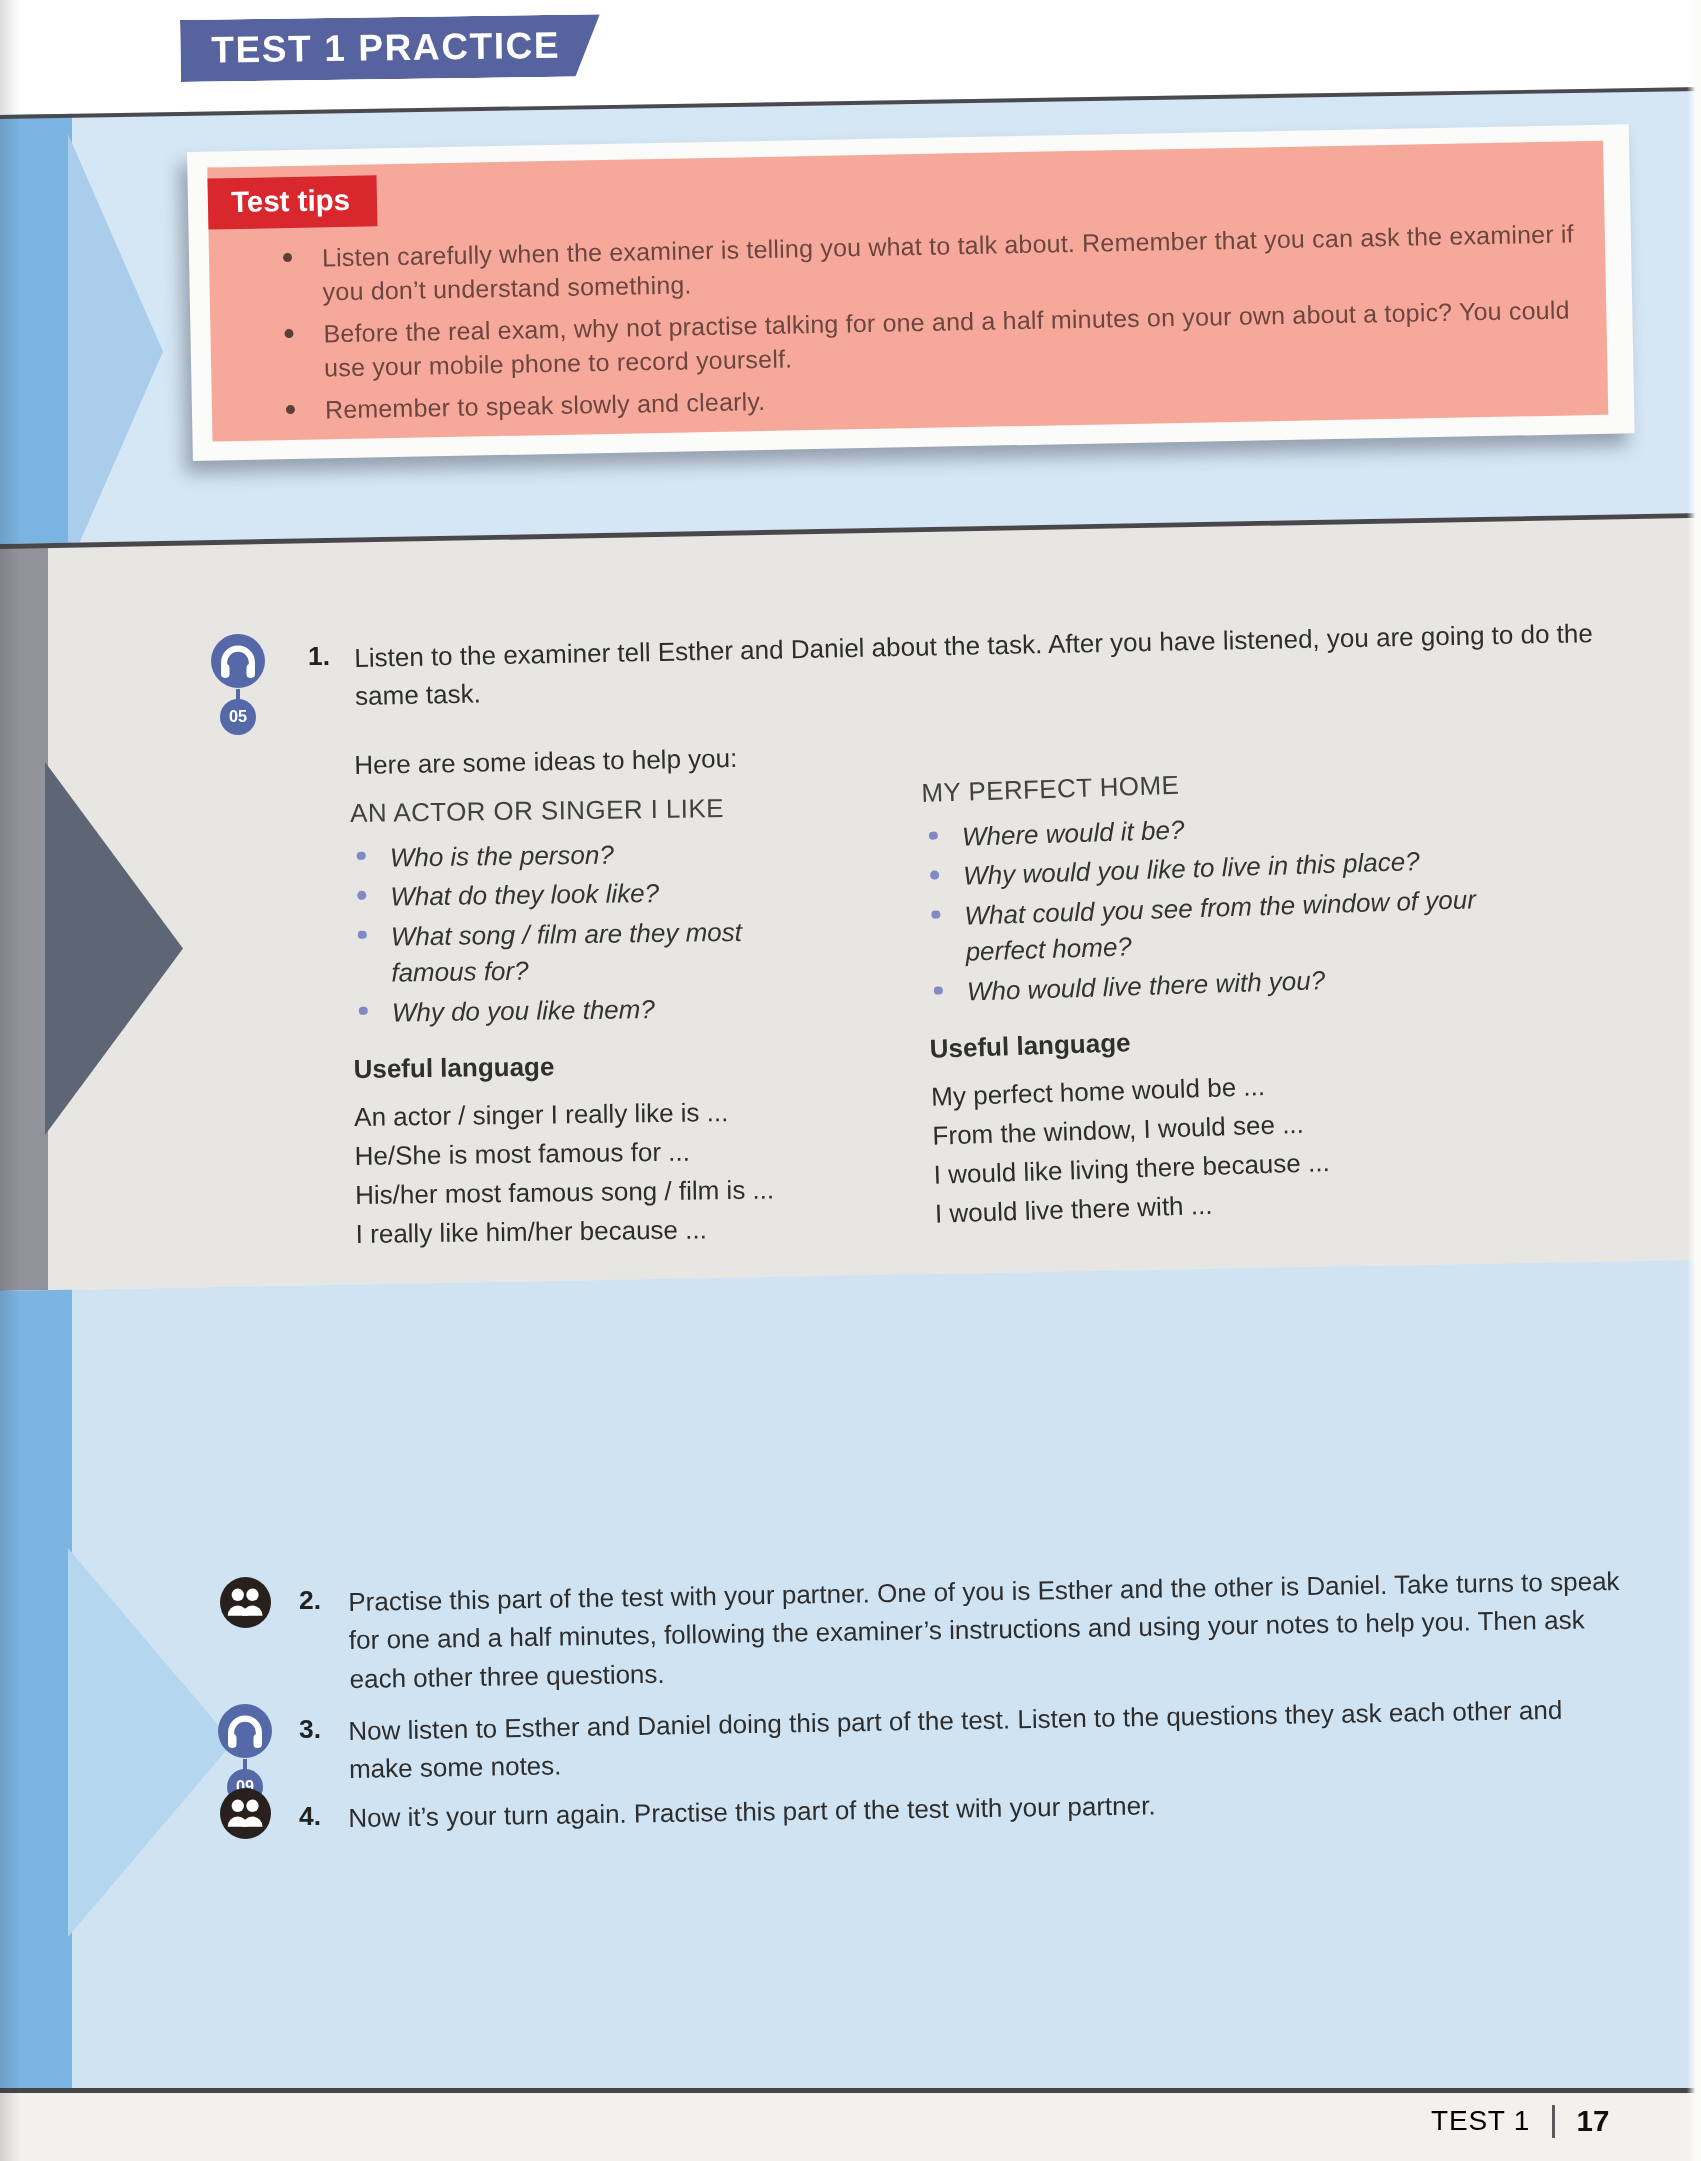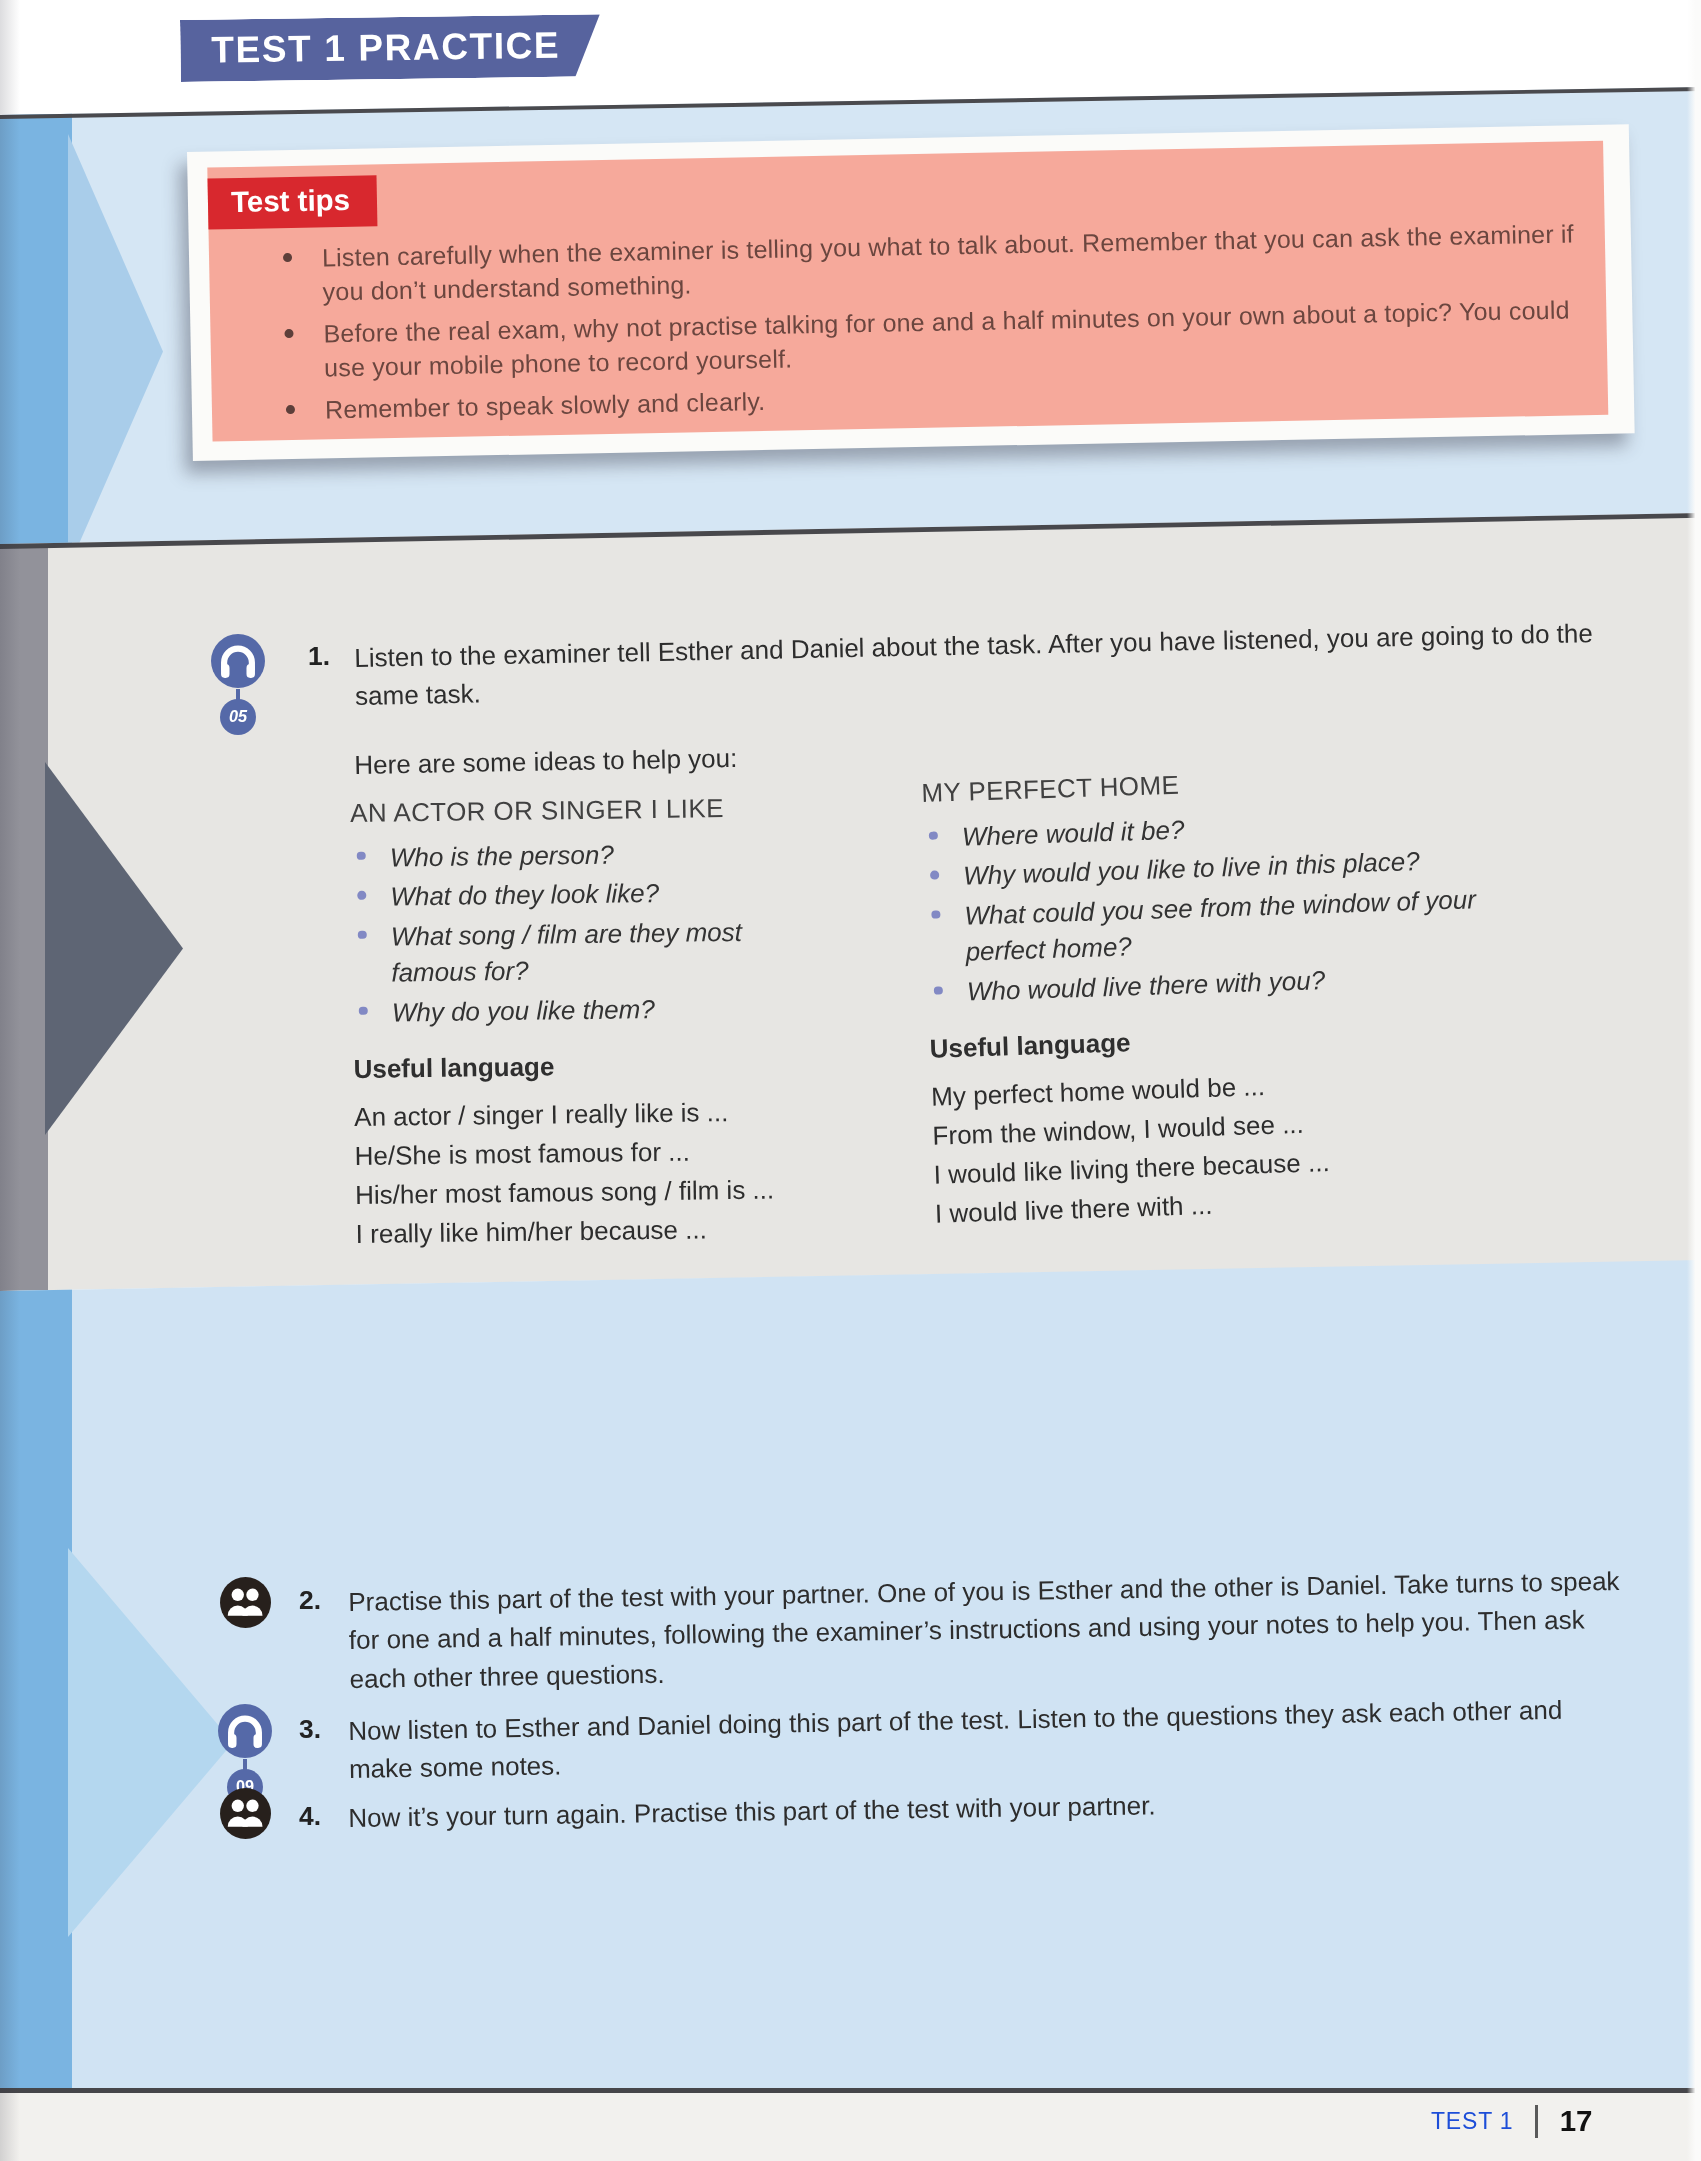--- a/index.html
+++ b/index.html
@@ -94,21 +94,21 @@
   }
   .q-list li::before{
     content:"";position:absolute;left:6.2px;top:11.7px;width:8.6px;height:8.6px;
     border-radius:50%;background:#8289c4;
   }
   .ul-label{font-weight:bold;font-size:26px;color:#2f2f2f;margin:23px 0 12.4px 0;}
   .ul-lines div{font-size:26px;line-height:1.5;color:#2d2d2d;}
 
   
   #footer-text{left:1431px;top:2104px;display:flex;align-items:center;}
-  #footer-text .test{font-size:23px;letter-spacing:0.8px;color:#1d4ed8;}
+  #footer-text .test{font-size:28px;letter-spacing:0.8px;color:#000000;}
   #footer-text .sep{width:2.3px;height:33px;background:#5a5a5a;margin:0 22px;}
   #footer-text .pg{font-size:29.5px;font-weight:bold;color:#111;}
 </style>
 </head>
 <body>
 
 <div class="band" id="band-blue-top">
   <div class="strip-blue"></div>
   <div class="chevron" id="chev-top"></div>
 </div>
@@ -133,21 +133,21 @@
   <div id="tips-box">
     <div id="tips-label">Test tips</div>
     <ul id="tips-list">
       <li>Listen carefully when the examiner is telling you what to talk about. Remember that you can ask the examiner if you don’t understand something.</li>
       <li>Before the real exam, why not practise talking for one and a half minutes on your own about a topic? You could use your mobile phone to record yourself.</li>
       <li>Remember to speak slowly and clearly.</li>
     </ul>
   </div>
 </div>
 
-<div class="abs audio-cluster" style="left:211px;top:634px;font-style:italic;">
+<div class="abs audio-cluster" style="left:211px;top:634px;">
   <svg width="54" height="54" viewBox="0 0 70 70">
     <circle cx="35" cy="35" r="35" fill="#5569a8"></circle>
     <path d="M17 45 v-8 a18 18 0 0 1 36 0 v8" stroke="#ffffff" stroke-width="8" fill="none" stroke-linecap="round"></path>
     <rect x="13" y="39" width="11" height="18" rx="5" fill="#ffffff"></rect>
     <rect x="46" y="39" width="11" height="18" rx="5" fill="#ffffff"></rect>
   </svg>
   <div class="stem"></div>
   <div class="track-badge">05</div>
 </div>
 

